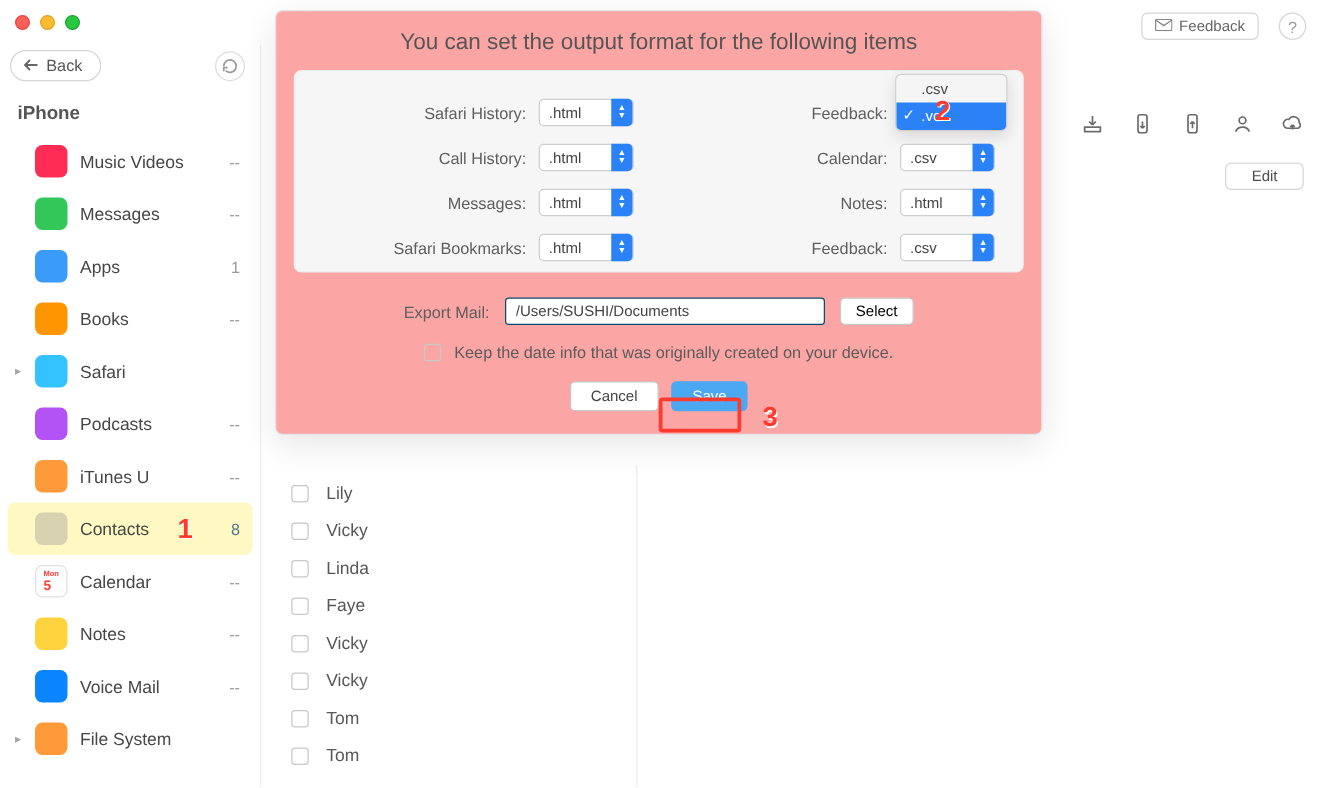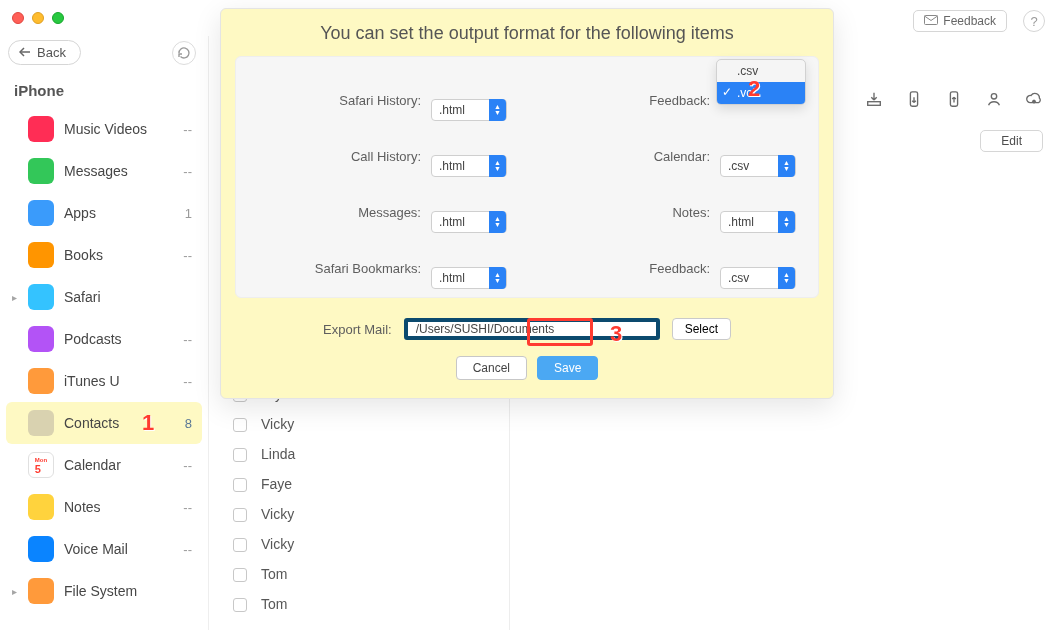--- a/index.html
+++ b/index.html
@@ -191,21 +191,21 @@
   bottom:0;
   width:1px;
   background:#ededed;
 }
 
 .modal {
   position:absolute;
   top:8px;
   left:220px;
   width:614px;
-  background:#fef9c3;
+  background:#fca5a5;
   border:1px solid #e4e4e4;
   border-radius:6px;
   box-shadow:0 8px 28px rgba(0,0,0,.10);
   padding-bottom:18px;
 }
 .modal-title {
   text-align:center;
   font-size:18px;
   color:#555;
   padding:14px 0 12px;
@@ -239,21 +239,20 @@
   height:22px;
   background:#fff;
   border:1px solid #cfcfcf;
   border-radius:4px;
   display:flex;
   align-items:center;
   position:relative;
   font-size:12px;
   color:#434343;
   padding-left:7px;
-  margin-top:20px;
 }
 .select .arrow {
   position:absolute;
   right:0;
   top:-1px;
   height:22px;
   width:17px;
   background:#2a82f6;
   border-radius:0 4px 4px 0;
   color:#fff;
@@ -291,21 +290,21 @@
   align-items:center;
   justify-content:center;
   gap:12px;
   margin-top:20px;
   font-size:13px;
   color:#5e5e5e;
 }
 .export-row input {
   width:256px;
   height:22px;
-  border:4px solid #0c4a6e;
+  border:1px solid #0c4a6e;
   border-radius:3px;
   padding:0 8px;
   font-size:12px;
   color:#444;
 }
 .select-btn {
   border:1px solid #cacaca;
   background:#fff;
   border-radius:4px;
   padding:3px 12px;
@@ -587,20 +586,24 @@
       </div>
     </div>
   </div>
 
   <div class="export-row">
     <span>Export Mail:</span>
     <input type="text" value="/Users/SUSHI/Documents" style="">
     <button class="select-btn">Select</button>
   </div>
 
+  <div class="keep-row">
+    <div class="chk"></div>
+    <span>Keep the date info that was originally created on your device.</span>
+  </div>
 
   <div class="actions">
     <button class="btn">Cancel</button>
     <button class="btn primary">Save</button>
   </div>
 </div>
 
 <div class="callout" style="left:142px; top:410px;">1</div>
 <div class="callout" style="left:748px; top:76px;">2</div>
 <div class="red-box" style="left:527px; top:318px; width:66px; height:28px;"></div>

